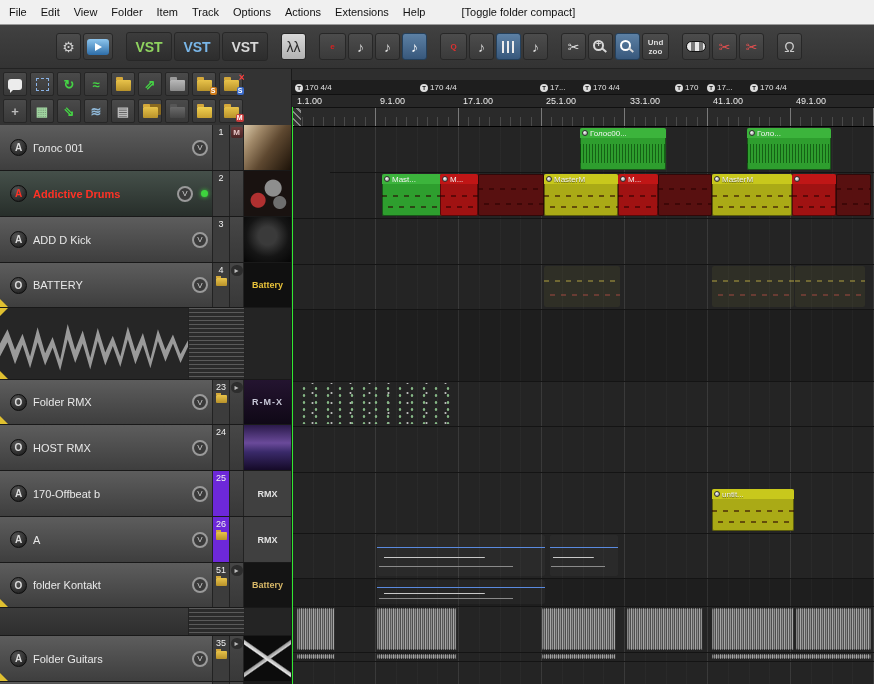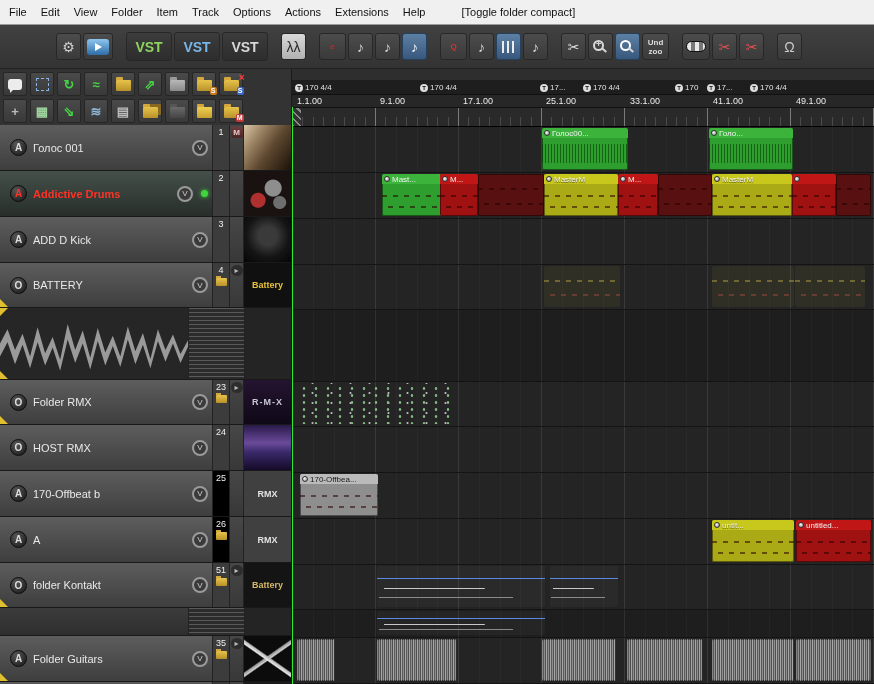--- a/index.html
+++ b/index.html
@@ -48,21 +48,21 @@
   .prow{display:flex;position:relative;border-bottom:1px solid #191919}
   .tcp{flex:1;display:flex;align-items:center;gap:6px;padding:0 4px 0 10px;background:linear-gradient(#5d5d5d,#3e3e3e);border-right:1px solid #222;color:#e8e8e8;font-size:11px;position:relative;min-width:0}
   .tcp.sel{background:linear-gradient(#45504a,#272e2a)}
   .tletter{width:17px;height:17px;border-radius:50%;background:radial-gradient(circle at 35% 30%,#565656,#161616);border:1px solid #0c0c0c;display:flex;align-items:center;justify-content:center;font-size:10px;font-weight:bold;color:#ddd;flex:none}
   .sel .tletter{color:#ff3226}
   .tname{flex:1;white-space:nowrap;overflow:hidden}
   .sel .tname{color:#ff3226;font-weight:bold}
   .knob{width:16px;height:16px;border-radius:50%;border:2px solid #9a9a9a;background:#3a3a3a;color:#ccc;font-size:8px;display:flex;align-items:center;justify-content:center;flex:none}
   .led{width:7px;height:7px;border-radius:50%;background:#3ed43e;box-shadow:0 0 4px #3ed43e;flex:none;margin-left:2px}
   .numcol{width:17px;flex:none;background:#3c3c3c;border-right:1px solid #222;display:flex;flex-direction:column;align-items:center;padding-top:2px;font-size:9px;color:#f0f0f0}
-  .numcol.blue{background:#000000}
+  .numcol.blue{background:#6d28d9}
   .fbadge{width:11px;height:8px;margin-top:3px;background:linear-gradient(#e8c34a,#b8922a);border-radius:1px;position:relative}
   .fbadge::before{content:"";position:absolute;top:-2px;left:0;width:5px;height:2px;background:#d4a83a}
   .stripcol{width:14px;flex:none;background:linear-gradient(#474747,#383838);border-right:1px solid #222;display:flex;flex-direction:column;align-items:center;padding-top:2px;gap:2px}
   .mbtn-sm{width:12px;height:11px;background:linear-gradient(#6e3c3c,#4a2525);color:#e8c8c8;font-size:8px;font-weight:bold;display:flex;align-items:center;justify-content:center;border-radius:2px}
   .playbtn-sm{width:12px;height:11px;color:#bbb;font-size:8px;display:flex;align-items:center;justify-content:center;background:#2d2d2d;border-radius:6px}
   .thumb{width:47px;flex:none;display:flex;align-items:center;justify-content:center;font-size:9px;font-weight:bold;color:#ccc;background:#1a1a1a;overflow:hidden;text-align:center}
   .th-band{background:linear-gradient(125deg,#d8c8a8 0%,#a08868 25%,#5e4830 55%,#1c1208 100%)}
   .th-drums{background:radial-gradient(circle at 30% 65%,#b03030 0 7px,transparent 8px),radial-gradient(circle at 62% 38%,#8e8e8e 0 8px,transparent 9px),radial-gradient(circle at 76% 70%,#6e6e6e 0 6px,transparent 7px),#191210}
   .th-sphere{background:radial-gradient(circle at 50% 42%,#3a3a3a 0 9px,#151515 60%,#050505 100%)}
   .th-battery{background:#101010;color:#e8c23a}
@@ -431,21 +431,21 @@
           <div class="rtime" style="left: 171px;">17.1.00</div>
           <div class="rtime" style="left: 254px;">25.1.00</div>
           <div class="rtime" style="left: 338px;">33.1.00</div>
           <div class="rtime" style="left: 421px;">41.1.00</div>
           <div class="rtime" style="left: 504px;">49.1.00</div>
         </div>
       <div class="rticks" id="rticks">
           <div class="hatch"></div>
         </div>
       <div class="lanes" id="lanes">
-          <div class="lane lane-track" style="height: 46px;">
+          <div class="lane lane-track" style="height: 46px; margin-left: 38px;">
             <div class="clip c-green" style="left: 250px; width: 86px;">
               <div class="hdr">
                 <div class="cdot"></div>
                 <div class="clabel">Голос00...</div>
               </div>
               <div class="cbody p-wave"></div>
             </div>
             <div class="clip c-green" style="left: 417px; width: 84px;">
               <div class="hdr">
                 <div class="cdot"></div>
@@ -518,41 +518,25 @@
               <div class="cbody p-dash"></div>
             </div>
           </div>
           <div class="lane lane-envelope" style="height: 72px;"></div>
           <div class="lane lane-track" style="height: 45px;">
             <div class="clip c-midi" style="left: 4px; width: 162px;">
               <div class="cbody p-none"></div>
             </div>
           </div>
           <div class="lane lane-track" style="height: 46px;"></div>
-          <div class="lane lane-track" style="height: 46px;">
-            <div class="clip c-gray" style="left: 8px; width: 78px;">
-              <div class="hdr">
-                <div class="cdot"></div>
-                <div class="clabel">170-Offbea...</div>
-              </div>
-              <div class="cbody p-dash"></div>
-            </div>
-          </div>
-          <div class="lane lane-track" style="height: 46px;">
+          <div class="lane lane-track" style="height: 46px; margin-top: 15px;">
             <div class="clip c-yellow" style="left: 420px; width: 82px;">
               <div class="hdr">
                 <div class="cdot"></div>
                 <div class="clabel">untit...</div>
-              </div>
-              <div class="cbody p-dash"></div>
-            </div>
-            <div class="clip c-red" style="left: 504px; width: 75px;">
-              <div class="hdr">
-                <div class="cdot"></div>
-                <div class="clabel">untitled...</div>
               </div>
               <div class="cbody p-dash"></div>
             </div>
           </div>
           <div class="lane lane-track" style="height: 45px;">
             <div class="clip c-lines" style="left: 85px; width: 168px;">
               <div class="cbody p-none"></div>
             </div>
             <div class="clip c-lines" style="left: 258px; width: 68px;">
               <div class="cbody p-none"></div>

